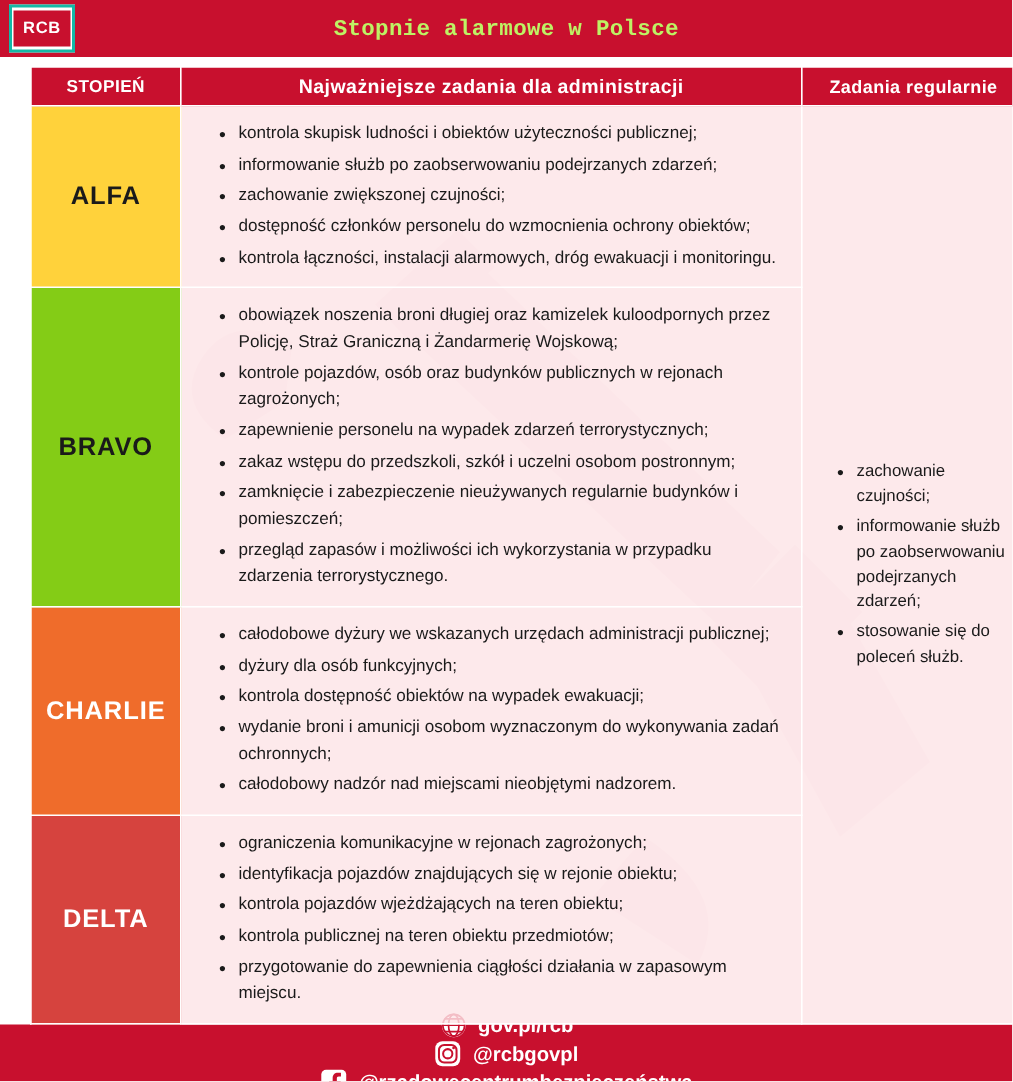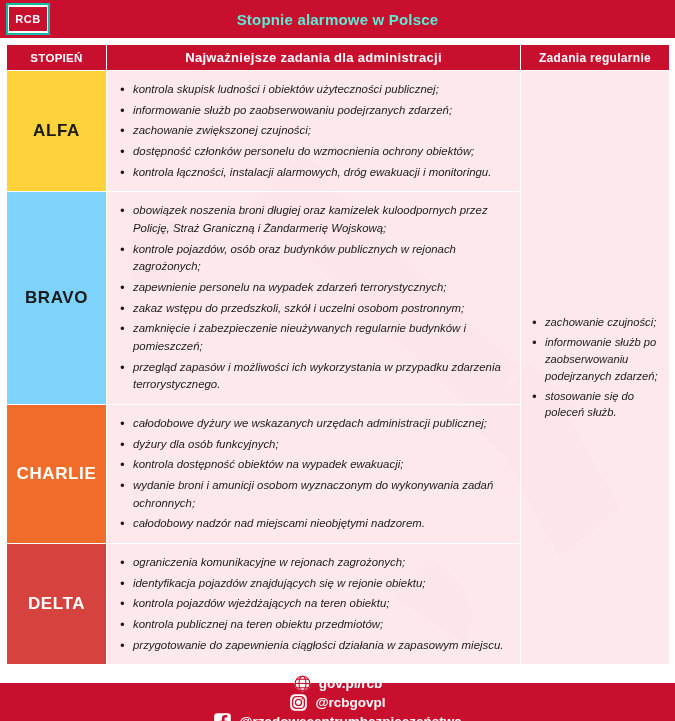--- a/index.html
+++ b/index.html
@@ -19,24 +19,25 @@
   
   .header {
     position: relative;
     height: 38px;
     background: #c8102e;
     display: flex;
     align-items: center;
     justify-content: center;
   }
   .header-title {
-    color: #5eead4;
+    color: #bef264;
     font-size: 15px;
     font-weight: bold;
     letter-spacing: .2px;
+    font-family: Liberation Mono, monospace;
   }
   .logo {
     position: absolute;
     left: 6px; top: 3px;
     width: 44px; height: 32px;
     background: #ffffff;
     border: 2px solid #14b8a6;
     display: flex;
     align-items: center;
     justify-content: center;
@@ -51,21 +52,21 @@
     align-items: center;
     justify-content: center;
     letter-spacing: .5px;
   }
 
   
   .table-wrap {
     position: relative;
     width: 675px;
     height: 645px;
-    padding: 6px 6px 0 6px;
+    padding: 6px 6px 0 20px;
   }
   .watermark {
     position: absolute;
     left: 0; top: 0;
     width: 675px; height: 645px;
     pointer-events: none;
     z-index: 0;
     opacity: .5;
   }
   table.grid {
@@ -95,21 +96,21 @@
   thead th.th-citizen { font-size: 12px; }
 
   .level-cell {
     text-align: center;
     font-size: 17px;
     font-weight: bold;
     color: #1a1a1a;
     letter-spacing: .6px;
   }
   .lvl-alfa   { background: #ffd23b; }
-  .lvl-bravo  { background: #7dd3fc; }
+  .lvl-bravo  { background: #84cc16; }
   .lvl-charlie{ background: #ef6c2b; color: #ffffff; }
   .lvl-delta  { background: #d6433e; color: #ffffff; }
   .lvl-charlie, .lvl-delta { color: #ffffff; }
 
   .tasks-cell {
     background: rgba(252, 228, 230, 0.82);
     padding: 10px 12px 10px 4px;
     vertical-align: middle;
   }
   .citizen-cell {
@@ -120,23 +121,22 @@
   ul.bullets {
     margin: 0;
     padding-left: 20px;
     list-style: none;
   }
   ul.bullets li {
     position: relative;
     font-size: 11.4px;
     line-height: 1.55;
     color: #1a1a1a;
-    margin: 0 0 3px 0;
+    margin: 0 0 3px 12px;
     padding-left: 2px;
-    font-style: italic;
   }
   ul.bullets li:last-child { margin-bottom: 0; }
   ul.bullets li::before {
     content: "\2022";
     position: absolute;
     left: -11px;
     top: -1px;
     color: #1a1a1a;
     font-size: 13px;
   }

